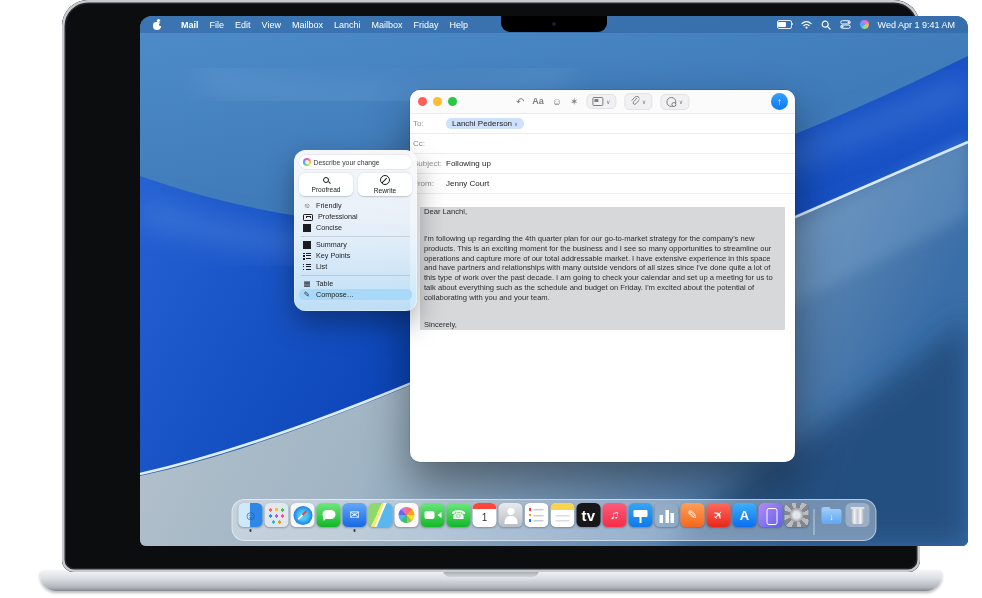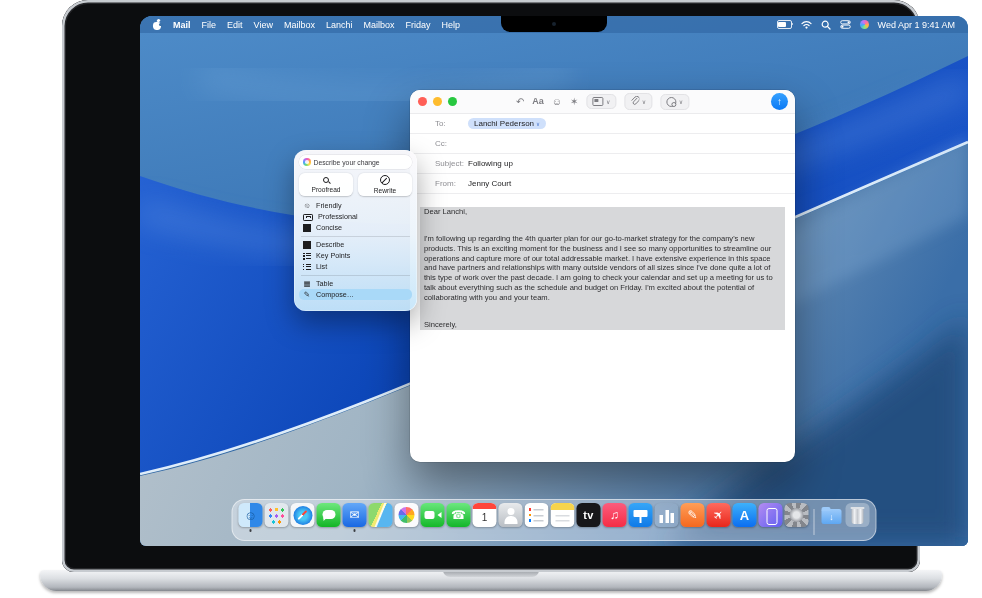--- a/index.html
+++ b/index.html
@@ -21,21 +21,21 @@
         background:#000;border-radius:0 0 9px 9px;z-index:60;}
   .camera{width:4px;height:4px;border-radius:50%;background:#17222e;margin:6px auto 0;}
 
   
   .wall{position:absolute;inset:0;}
 
   
   .menubar{position:absolute;top:0;left:0;right:0;height:17px;z-index:40;display:flex;
         align-items:center;justify-content:space-between;padding:0 13px;
         background:rgba(46,98,158,.55);color:#fff;font-size:9px;}
-  .mb-left{display:flex;align-items:flex-start;gap:11px;}
+  .mb-left{display:flex;align-items:flex-start;gap:19px;}
   .mb-item{white-space:nowrap;}
   .mb-item.bold{font-weight:bold;}
   .apple{width:8px;height:10px;position:relative;margin-right:1px;}
   .apple::before{content:"";position:absolute;left:0;top:2px;width:8px;height:8px;background:#fff;
         border-radius:42% 42% 46% 46%;}
   .apple::after{content:"";position:absolute;right:-1.6px;top:3.2px;width:3.6px;height:3.6px;
         border-radius:50%;background:#3a72ab;}
   .apple .leaf{position:absolute;left:3.6px;top:-0.5px;width:2.6px;height:3.2px;background:#fff;
         border-radius:60% 10% 60% 10%;transform:rotate(30deg);}
   .mb-right{display:flex;align-items:center;gap:9px;}
@@ -107,21 +107,21 @@
       radial-gradient(circle 1.5px at 5.5px 17.5px,#007aff 98%,transparent),
       linear-gradient(#c9cdd3,#c9cdd3),linear-gradient(#c9cdd3,#c9cdd3),linear-gradient(#c9cdd3,#c9cdd3);
       background-size:auto,auto,auto,10px 1.5px,10px 1.5px,10px 1.5px;
       background-position:0 0,0 0,0 0,9px 6px,9px 11.5px,9px 17px;background-repeat:no-repeat;}
   .di-notes{background:linear-gradient(180deg,#f7d44c 0 27%,#ffffff 27%);background-image:
       linear-gradient(#d9dce0,#d9dce0),linear-gradient(#d9dce0,#d9dce0);
       background-size:14px 1.5px,14px 1.5px;background-position:5px 12px,5px 17px;background-repeat:no-repeat;
       background-color:#fff;}
   .di-notes::before{content:"";position:absolute;top:0;left:0;right:0;height:6.5px;background:#f7d44c;}
   .di-tv{background:#17171a;}
-  .di-tv .g{font-weight:bold;font-size:11px;letter-spacing:.3px;}
+  .di-tv .g{font-weight:bold;font-size:15px;letter-spacing:.3px;}
   .di-music{background:linear-gradient(180deg,#fc5c7d,#f52d45);}
   .di-music .g{font-size:12px;}
   .di-keynote{background:linear-gradient(180deg,#35a6f8,#0f7ae8);}
   .di-keynote::before{content:"";position:absolute;left:5px;top:6.5px;width:14px;height:7px;background:#fff;border-radius:1px;}
   .di-keynote::after{content:"";position:absolute;left:11px;top:13.5px;width:2px;height:6px;background:#fff;}
   .di-numbers{background:linear-gradient(180deg,#8ee08e,#27b33e);background-image:
       linear-gradient(#fff,#fff),linear-gradient(#fff,#fff),linear-gradient(#fff,#fff);
       background-size:3.5px 8px,3.5px 13px,3.5px 10px;
       background-position:5px 12px,10.5px 7px,16px 10px;background-repeat:no-repeat;}
   .di-pages{background:linear-gradient(180deg,#ff9e57,#f4681f);}
@@ -166,21 +166,21 @@
       border-radius:5px;padding:2px 5px;}
   .ph-rect{width:9px;height:7px;border:1px solid #7d7d82;border-radius:1.5px;position:relative;}
   .ph-rect::after{content:"";position:absolute;left:1px;top:1px;width:4px;height:2.5px;background:#7d7d82;border-radius:.5px;}
   .chev{font-size:6px;color:#7d7d82;line-height:1;}
   .circ-ic{width:8px;height:8px;border:1px solid #7d7d82;border-radius:50%;position:relative;}
   .circ-ic::after{content:"";position:absolute;width:3px;height:3px;border:1px solid #7d7d82;
       border-radius:50%;right:-1.5px;bottom:-1.5px;background:#f1f1f3;}
   .send-btn{position:absolute;right:7px;top:3px;width:17px;height:17px;border-radius:50%;
       background:linear-gradient(180deg,#35a1ff,#0b79f5);color:#fff;display:flex;align-items:center;
       justify-content:center;font-size:10px;}
-  .fieldrow{display:flex;align-items:center;height:19px;padding:0 25px;border-bottom:1px solid #ededef;
+  .fieldrow{display:flex;align-items:center;height:19px;padding:0 3px;border-bottom:1px solid #ededef;
       font-size:8px;color:#1d1d1f;}
   .flabel{flex:0 0 33px;color:#8e8e93;}
   .to-pill{display:flex;align-items:center;gap:2px;background:#cfe0fb;border-radius:8px;
       padding:1px 6px;font-size:8px;color:#1c1c1e;}
   .to-chev{font-size:5.5px;color:#4d79cf;}
   .mail-body{flex:1;padding:9px 10px;font-size:7.6px;line-height:1.3;color:#2c2c2e;
       border-radius:0 0 10px 10px;overflow:hidden;}
   .sel{background:#d7d8da;}
   .body-block{margin:4px;}
   .spacer-line{height:9px;}
@@ -410,21 +410,21 @@
             <span class="wt-ic ic-professional"></span>
             <span>Professional</span>
           </div>
           <div class="wt-row">
             <span class="wt-ic ic-concise"></span>
             <span>Concise</span>
           </div>
           <div class="wt-div"></div>
           <div class="wt-row">
             <span class="wt-ic ic-summary"></span>
-            <span>Describe</span>
+            <span>Summary</span>
           </div>
           <div class="wt-row">
             <span class="wt-ic ic-key-points"></span>
             <span>Key Points</span>
           </div>
           <div class="wt-row">
             <span class="wt-ic ic-list"></span>
             <span>List</span>
           </div>
           <div class="wt-div"></div>

